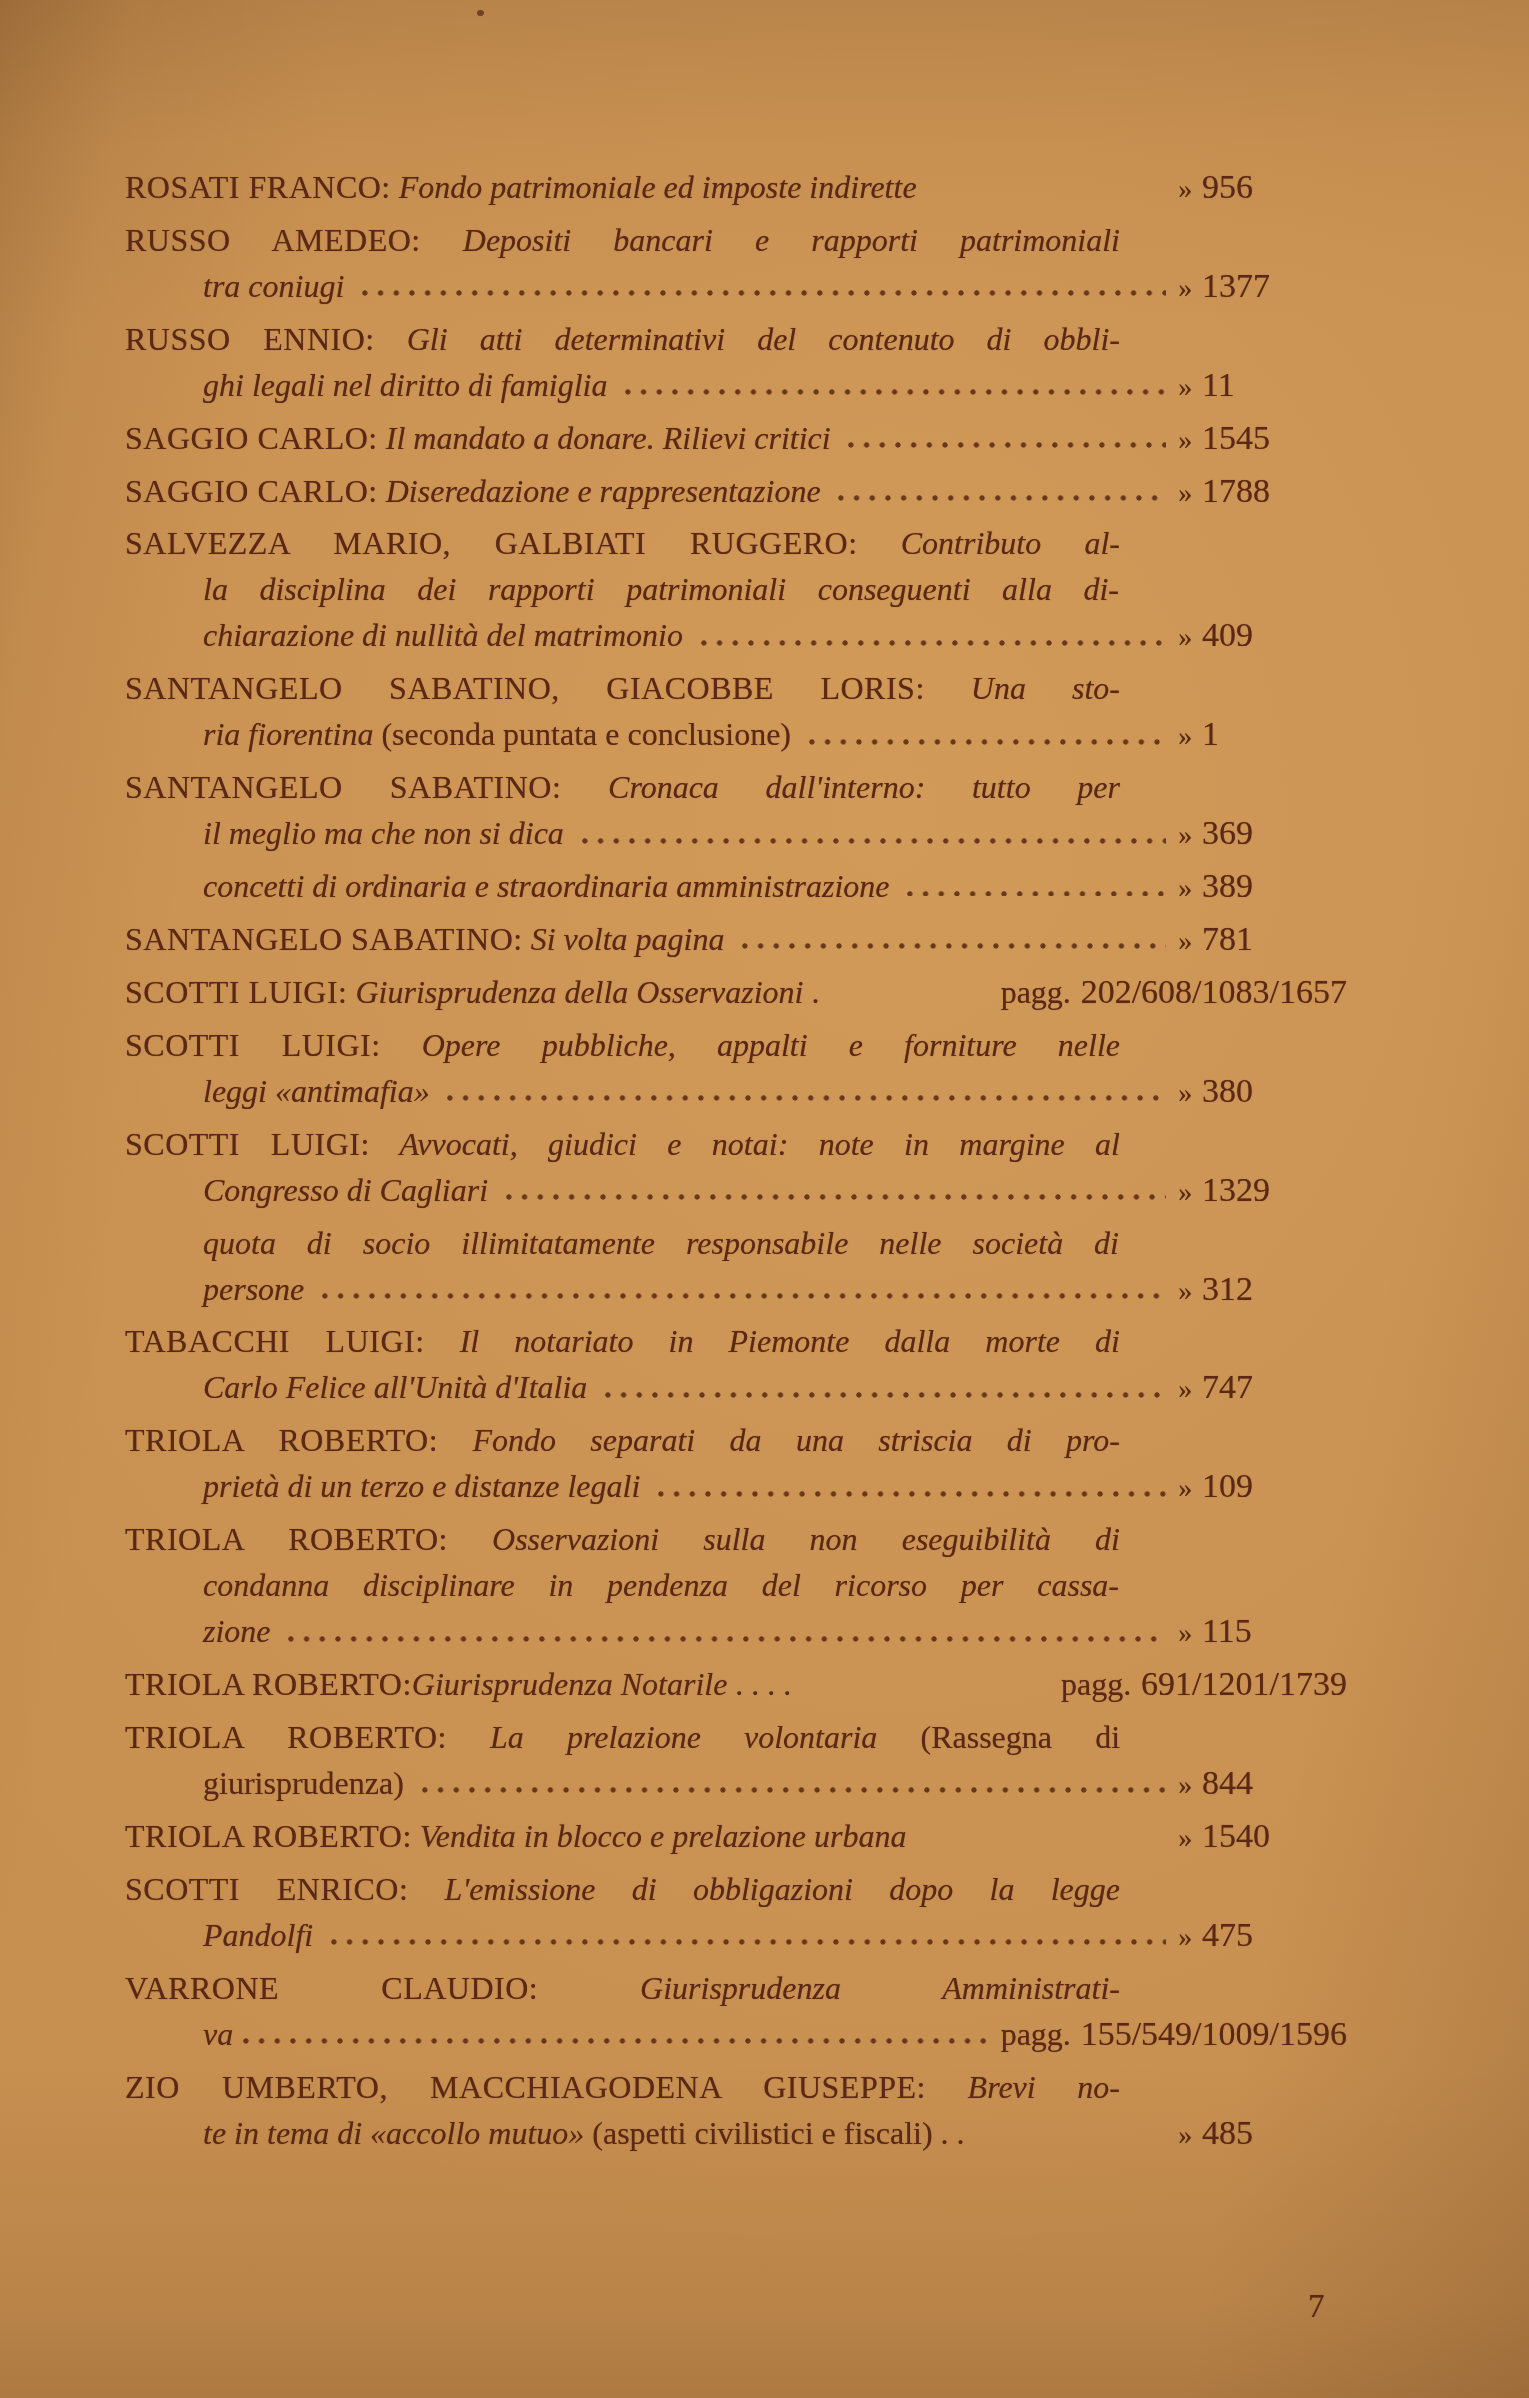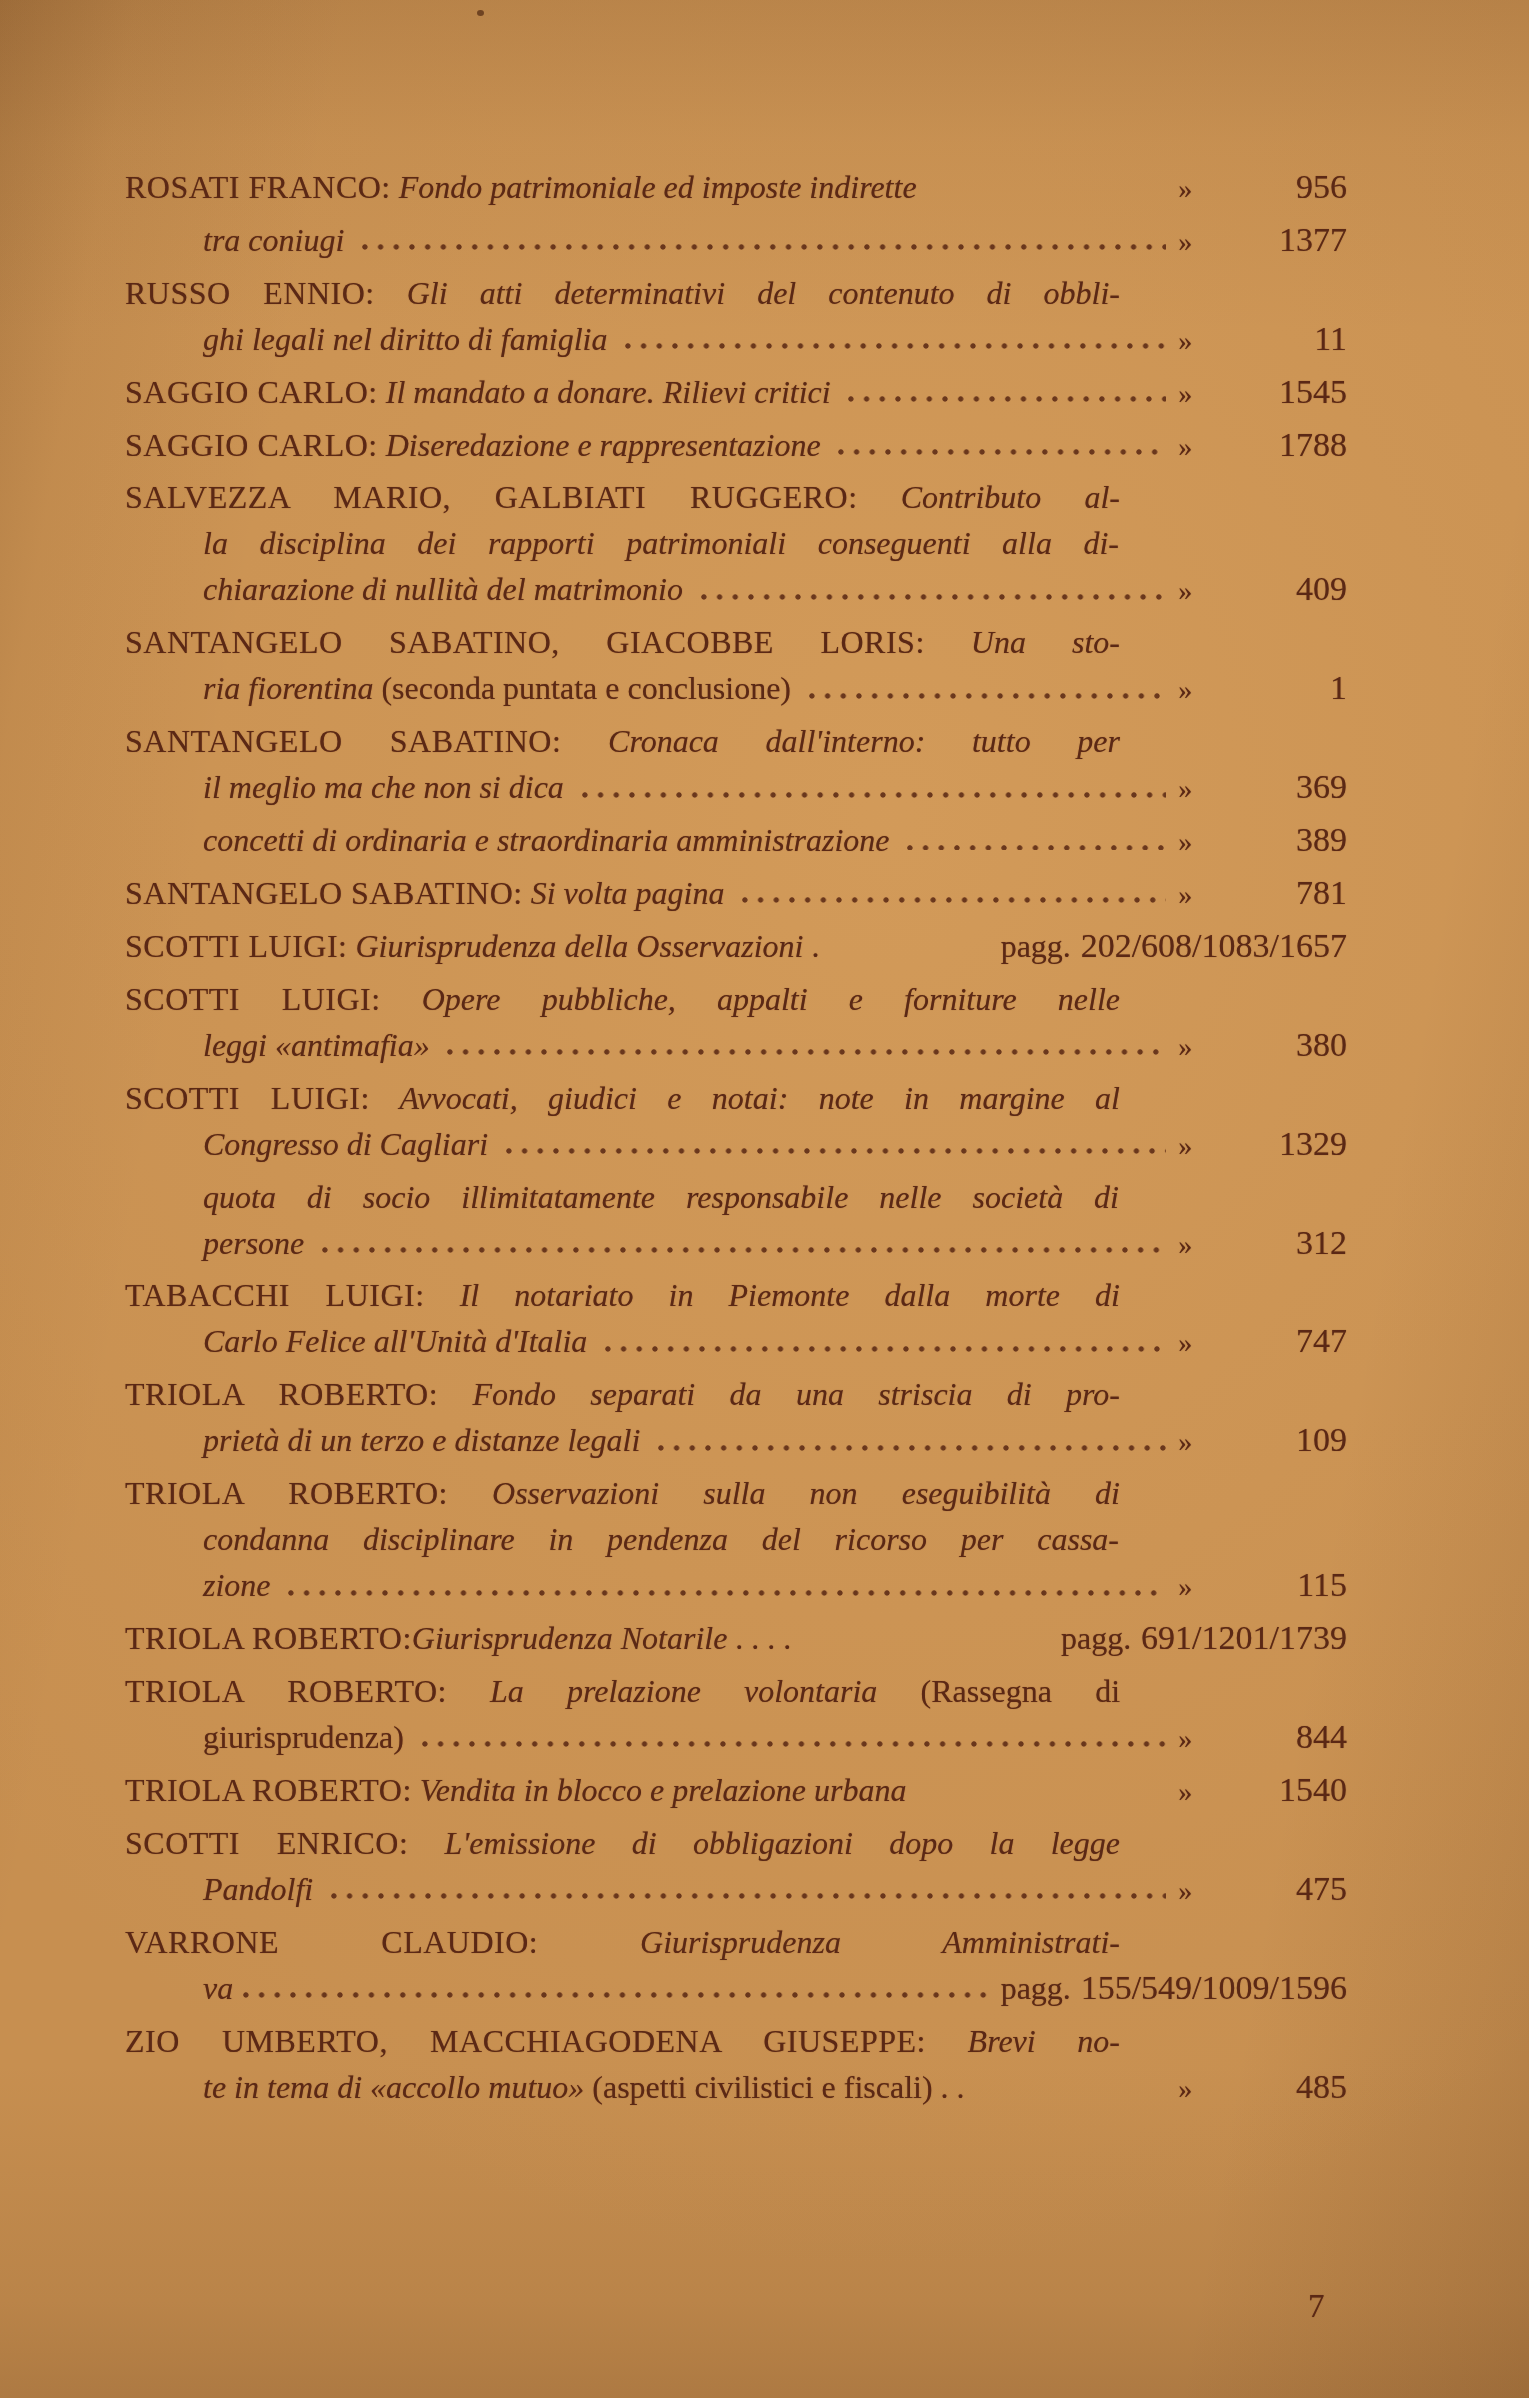--- a/index.html
+++ b/index.html
@@ -27,41 +27,42 @@
   .author{letter-spacing:0.5px;}
   .title{font-style:italic;}
   .roman{font-style:normal;}
   .leader{flex:1 1 auto;min-width:0;align-self:flex-end;height:5.9px;margin:0 11.8px 12.7px 9.8px;}
   .leader.dots{
     background-image:radial-gradient(circle at 2.9px 2.9px, rgba(88,38,18,0.85) 2.3px, rgba(88,38,18,0) 3px);
     background-size:15.7px 5.9px;background-repeat:repeat-x;background-position:left bottom;
   }
   .ref-label{flex:0 0 auto;font-size:28px;}
   .ref-label.pagg{font-size:32px;}
-  .ref-page{flex:0 0 auto;min-width:145px;text-align:right;font-size:34px;margin-left:9.8px;}
+  .ref-page{flex:0 0 auto;min-width:145px;text-align:left;font-size:34px;margin-left:9.8px;}
   .footer{position:absolute;left:1308px;top:2288px;font-size:33px;
           text-shadow:0 0 1px rgba(90,40,15,0.55);}
   .speck{position:absolute;left:477px;top:9.8px;width:6.9px;height:5.9px;border-radius:50%;
          background:rgba(70,32,12,0.65);}
 </style>
 </head>
 <body>
 
 <div class="speck"></div>
 
 <div class="index">
     <div class="entry">
       <div class="line final">
         <span class="txt"><span class="author">ROSATI FRANCO:</span><span class="title"> Fondo patrimoniale ed imposte indirette</span></span>
         <span class="leader"></span>
         <span class="ref-label">»</span>
         <span class="ref-page">956</span>
       </div>
     </div>
     <div class="entry">
+      <div class="line wrap"><span class="author">RUSSO AMEDEO:</span><span class="title"> Depositi bancari e rapporti patrimoniali</span></div>
       <div class="line final ind">
         <span class="txt"><span class="title">tra coniugi </span></span>
         <span class="leader dots"></span>
         <span class="ref-label">»</span>
         <span class="ref-page">1377</span>
       </div>
     </div>
     <div class="entry">
       <div class="line wrap"><span class="author">RUSSO ENNIO:</span><span class="title"> Gli atti determinativi del contenuto di obbli-</span></div>
       <div class="line final ind">

